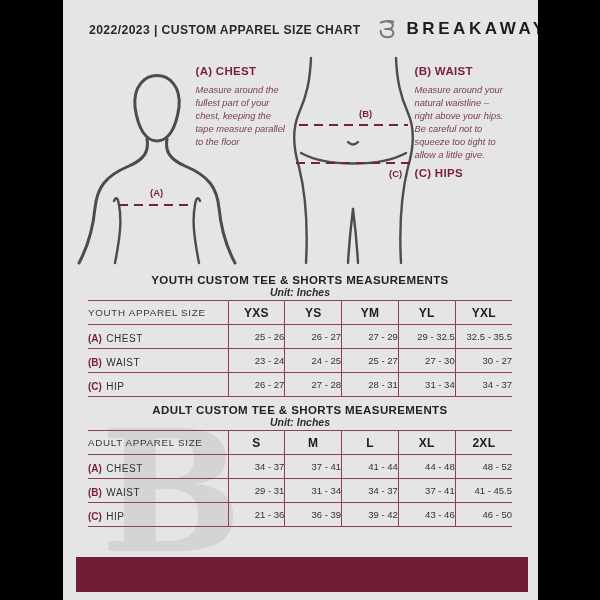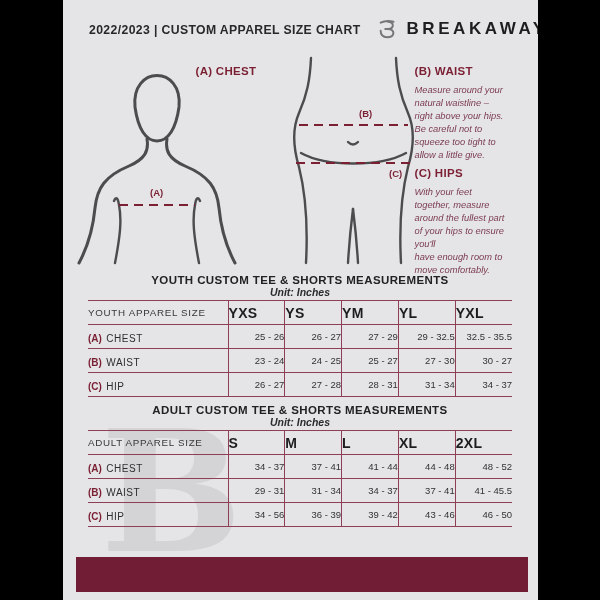--- a/index.html
+++ b/index.html
@@ -29,21 +29,21 @@
   .tsec-youth{top:274px;}
   .tsec-adult{top:404px;}
   .t-title{text-align:center;font-size:11.5px;font-weight:800;color:#222224;letter-spacing:.4px;}
   .t-unit{text-align:center;font-size:10.5px;font-style:italic;font-weight:600;color:#2c2c2e;margin-top:0;}
   table.sz{border-collapse:collapse;width:424px;margin:2px auto 0;table-layout:fixed;}
   table.sz col.c0{width:140px;}
   table.sz th,table.sz td{height:23px;padding:0;border-top:1.5px solid #8e3e55;border-bottom:1.5px solid #8e3e55;background:transparent;}
   table.sz th+th,table.sz td+td{border-left:1.5px solid #8e3e55;}
   .cell-first{text-align:left;padding-left:12px;}
   th.cell-first{font-weight:400;font-size:9.8px;letter-spacing:.7px;color:#38383a;}
-  th.szname{font-size:14px;font-weight:800;color:#1d1d1f;text-align:left;letter-spacing:.3px;}
+  th.szname{font-size:12px;font-weight:800;color:#1d1d1f;text-align:center;letter-spacing:.3px;}
   td.val{font-size:9.5px;color:#323234;text-align:right;}
   .pfx{font-weight:800;color:#7b1f33;font-size:10px;}
   .rowlbl{font-size:10px;color:#2e2e30;letter-spacing:.5px;}
 
   
   .wmark{position:absolute;left:38px;top:408px;font-family:"DejaVu Serif","Liberation Serif",serif;font-weight:bold;font-size:168px;line-height:1;color:#d4d4d7;z-index:0;user-select:none;}
   .footer-bar{position:absolute;left:13px;right:10px;bottom:8px;height:35px;background:#701d35;z-index:2;}
 
   .sline{stroke:#4c4c4e;stroke-width:3;fill:none;stroke-linecap:round;}
   .sline2{stroke:#4c4c4e;stroke-width:2.4;fill:none;stroke-linecap:round;}
@@ -89,39 +89,37 @@
         <path class="sline2" d="M62 154 C60 170 58 190 57 208"></path>
         <path class="sline2" d="M62 154 C64 170 66 190 67 208"></path>
         <path class="dash" d="M8 70 L117 70"></path>
         <text class="marker" x="68" y="62">(B)</text>
         <path class="dash" d="M5 108 L120 108"></path>
         <text class="marker" x="98" y="122">(C)</text>
       </svg>
 
       <div class="txtblock tb-chest">
         <div class="g-head">(A) CHEST</div>
+        <div class="g-body">Measure around the
+fullest part of your
+chest, keeping the
+tape measure parallel
+to the floor</div>
       </div>
       <div class="txtblock tb-waist">
         <div class="g-head">(B) WAIST</div>
         <div class="g-body">Measure around your
 natural waistline –
 right above your hips.
 Be careful not to
 squeeze too tight to
 allow a little give.</div>
       </div>
       <div class="txtblock tb-hips">
         <div class="g-head">(C) HIPS</div>
-        <div class="g-body">With your feet
-together, measure
-around the fullest part
-of your hips to ensure
-you'll
-have enough room to
-move comfortably.</div>
       </div>
     </div>
 
     <div class="wmark">B</div>
 
     <div class="tsec tsec-youth">
       <div class="t-title">YOUTH CUSTOM TEE &amp; SHORTS MEASUREMENTS</div>
       <div class="t-unit">Unit: Inches</div>
       <table class="sz">
         <colgroup>
@@ -205,21 +203,21 @@
           <tr>
             <td class="cell-first"><span class="pfx">(B)</span> <span class="rowlbl">WAIST</span></td>
             <td class="val">29 - 31</td>
             <td class="val">31 - 34</td>
             <td class="val">34 - 37</td>
             <td class="val">37 - 41</td>
             <td class="val">41 - 45.5</td>
           </tr>
           <tr>
             <td class="cell-first"><span class="pfx">(C)</span> <span class="rowlbl">HIP</span></td>
-            <td class="val">34 - 56</td>
+            <td class="val">21 - 36</td>
             <td class="val">36 - 39</td>
             <td class="val">39 - 42</td>
             <td class="val">43 - 46</td>
             <td class="val">46 - 50</td>
           </tr>
         </tbody>
       </table>
     </div>
 
     <div class="footer-bar"></div>

